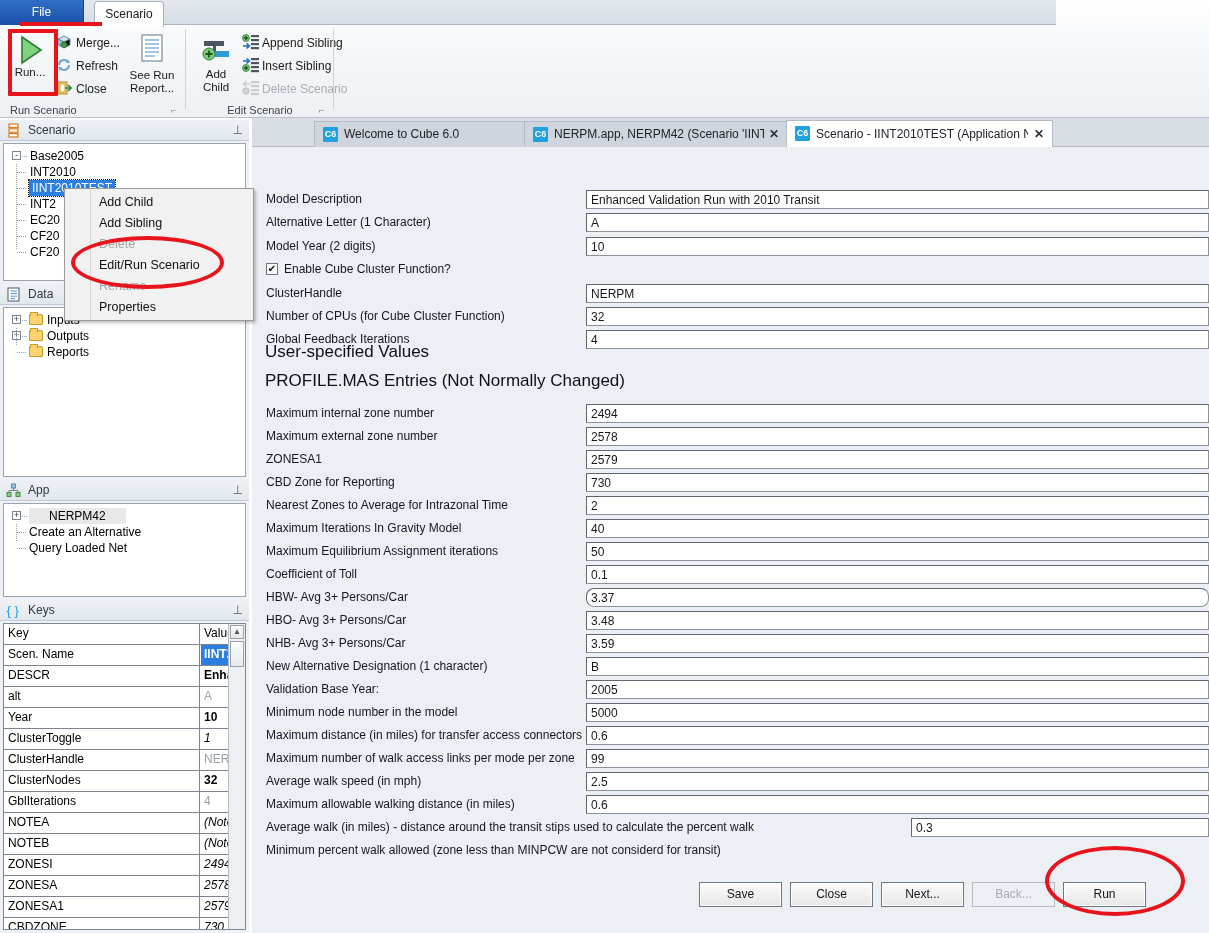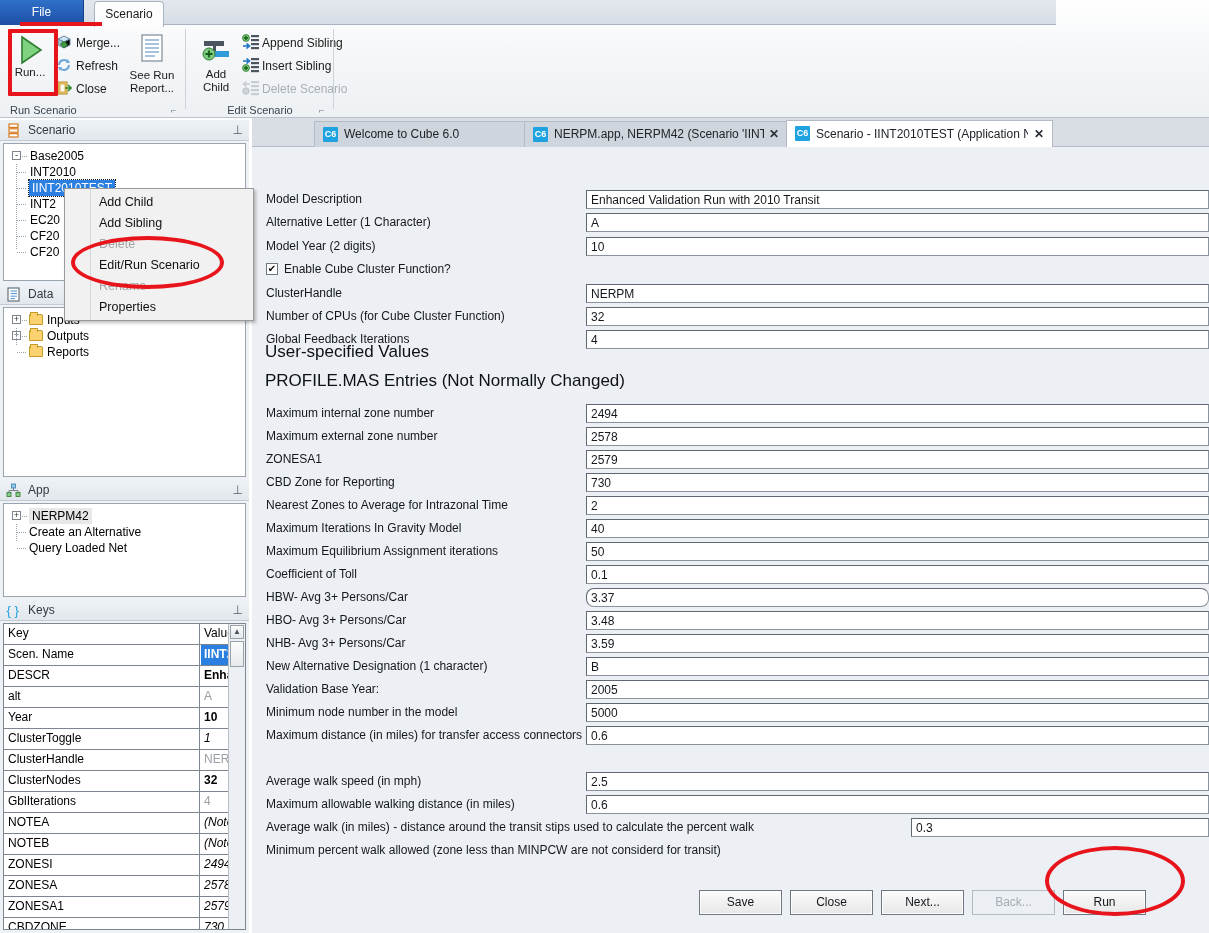--- a/index.html
+++ b/index.html
@@ -172,21 +172,21 @@
     position:absolute; width:12px; height:12px; background:#fff;
     border:1px solid #6d757e; font-size:10px; line-height:10px;
     text-align:center; color:#0a0a0a;
   }
 
   .btnbar { position:absolute; left:0; width:957px; height:40px; }
   .fbtn {
     position:absolute; height:25px; width:83px;
     background:linear-gradient(#fbfbfb,#e7e7e7);
     border:1px solid #6f7781; box-shadow: inset 0 0 0 1px #fdfdfd;
-    font-size:12px; color:#14181d; text-align:center; line-height:23px;margin-top:8px;
+    font-size:12px; color:#14181d; text-align:center; line-height:23px;
   }
   .fbtn.disabled { color:#a7adb4; }
 
   
   .kgrid { position:absolute; left:0; top:0; width:100%; }
   .krow { position:relative; height:21px; border-bottom:1px solid #7d858e; }
   .kcell-key {
     position:absolute; left:0; top:0; width:196px; height:20px;
     line-height:19px; padding-left:4px; font-size:12px;
     border-right:1px solid #7d858e; white-space:nowrap; overflow:hidden;
@@ -458,21 +458,21 @@
         </svg>
       </span>
       <span class="ptitle">App</span>
       <span class="pin">⊥</span>
     </div>
     <div class="panel-body">
       <div class="tree">
         <div class="tnode">
           <span class="tog" style="left:8px;">+</span>
           <span class="dots" style="left:18px; width:6px;"></span>
-          <span class="lbl hilitnode" style="left:25px; padding:0 3px;">NERPM42</span>
+          <span class="lbl hilitnode" style="left:25px; padding:0 20px;">NERPM42</span>
         </div>
         <span class="vdots" style="left:12px; top:20px; height:18px;"></span>
         <div class="tnode">
           <span class="dots" style="left:13px; width:10px;"></span>
           <span class="lbl" style="left:25px;">Create an Alternative</span>
         </div>
         <div class="tnode">
           <span class="dots" style="left:13px; width:10px;"></span>
           <span class="lbl" style="left:25px;">Query Loaded Net</span>
         </div>
@@ -668,20 +668,24 @@
         <div class="finput" style="left:334px; width:623px;">2005</div>
       </div>
       <div class="frow" style="top:555px;">
         <div class="flabel">Minimum node number in the model</div>
         <div class="finput" style="left:334px; width:623px;">5000</div>
       </div>
       <div class="frow" style="top:578px;">
         <div class="flabel">Maximum distance (in miles) for transfer access connectors</div>
         <div class="finput" style="left:334px; width:623px;">0.6</div>
       </div>
+      <div class="frow" style="top:601px;">
+        <div class="flabel">Maximum number of walk access links per mode per zone</div>
+        <div class="finput" style="left:334px; width:623px;">99</div>
+      </div>
       <div class="frow" style="top:624px;">
         <div class="flabel">Average walk speed (in mph)</div>
         <div class="finput" style="left:334px; width:623px;">2.5</div>
       </div>
       <div class="frow" style="top:647px;">
         <div class="flabel">Maximum allowable walking distance (in miles)</div>
         <div class="finput" style="left:334px; width:623px;">0.6</div>
       </div>
 
       <div class="frow" style="top:670px;">

